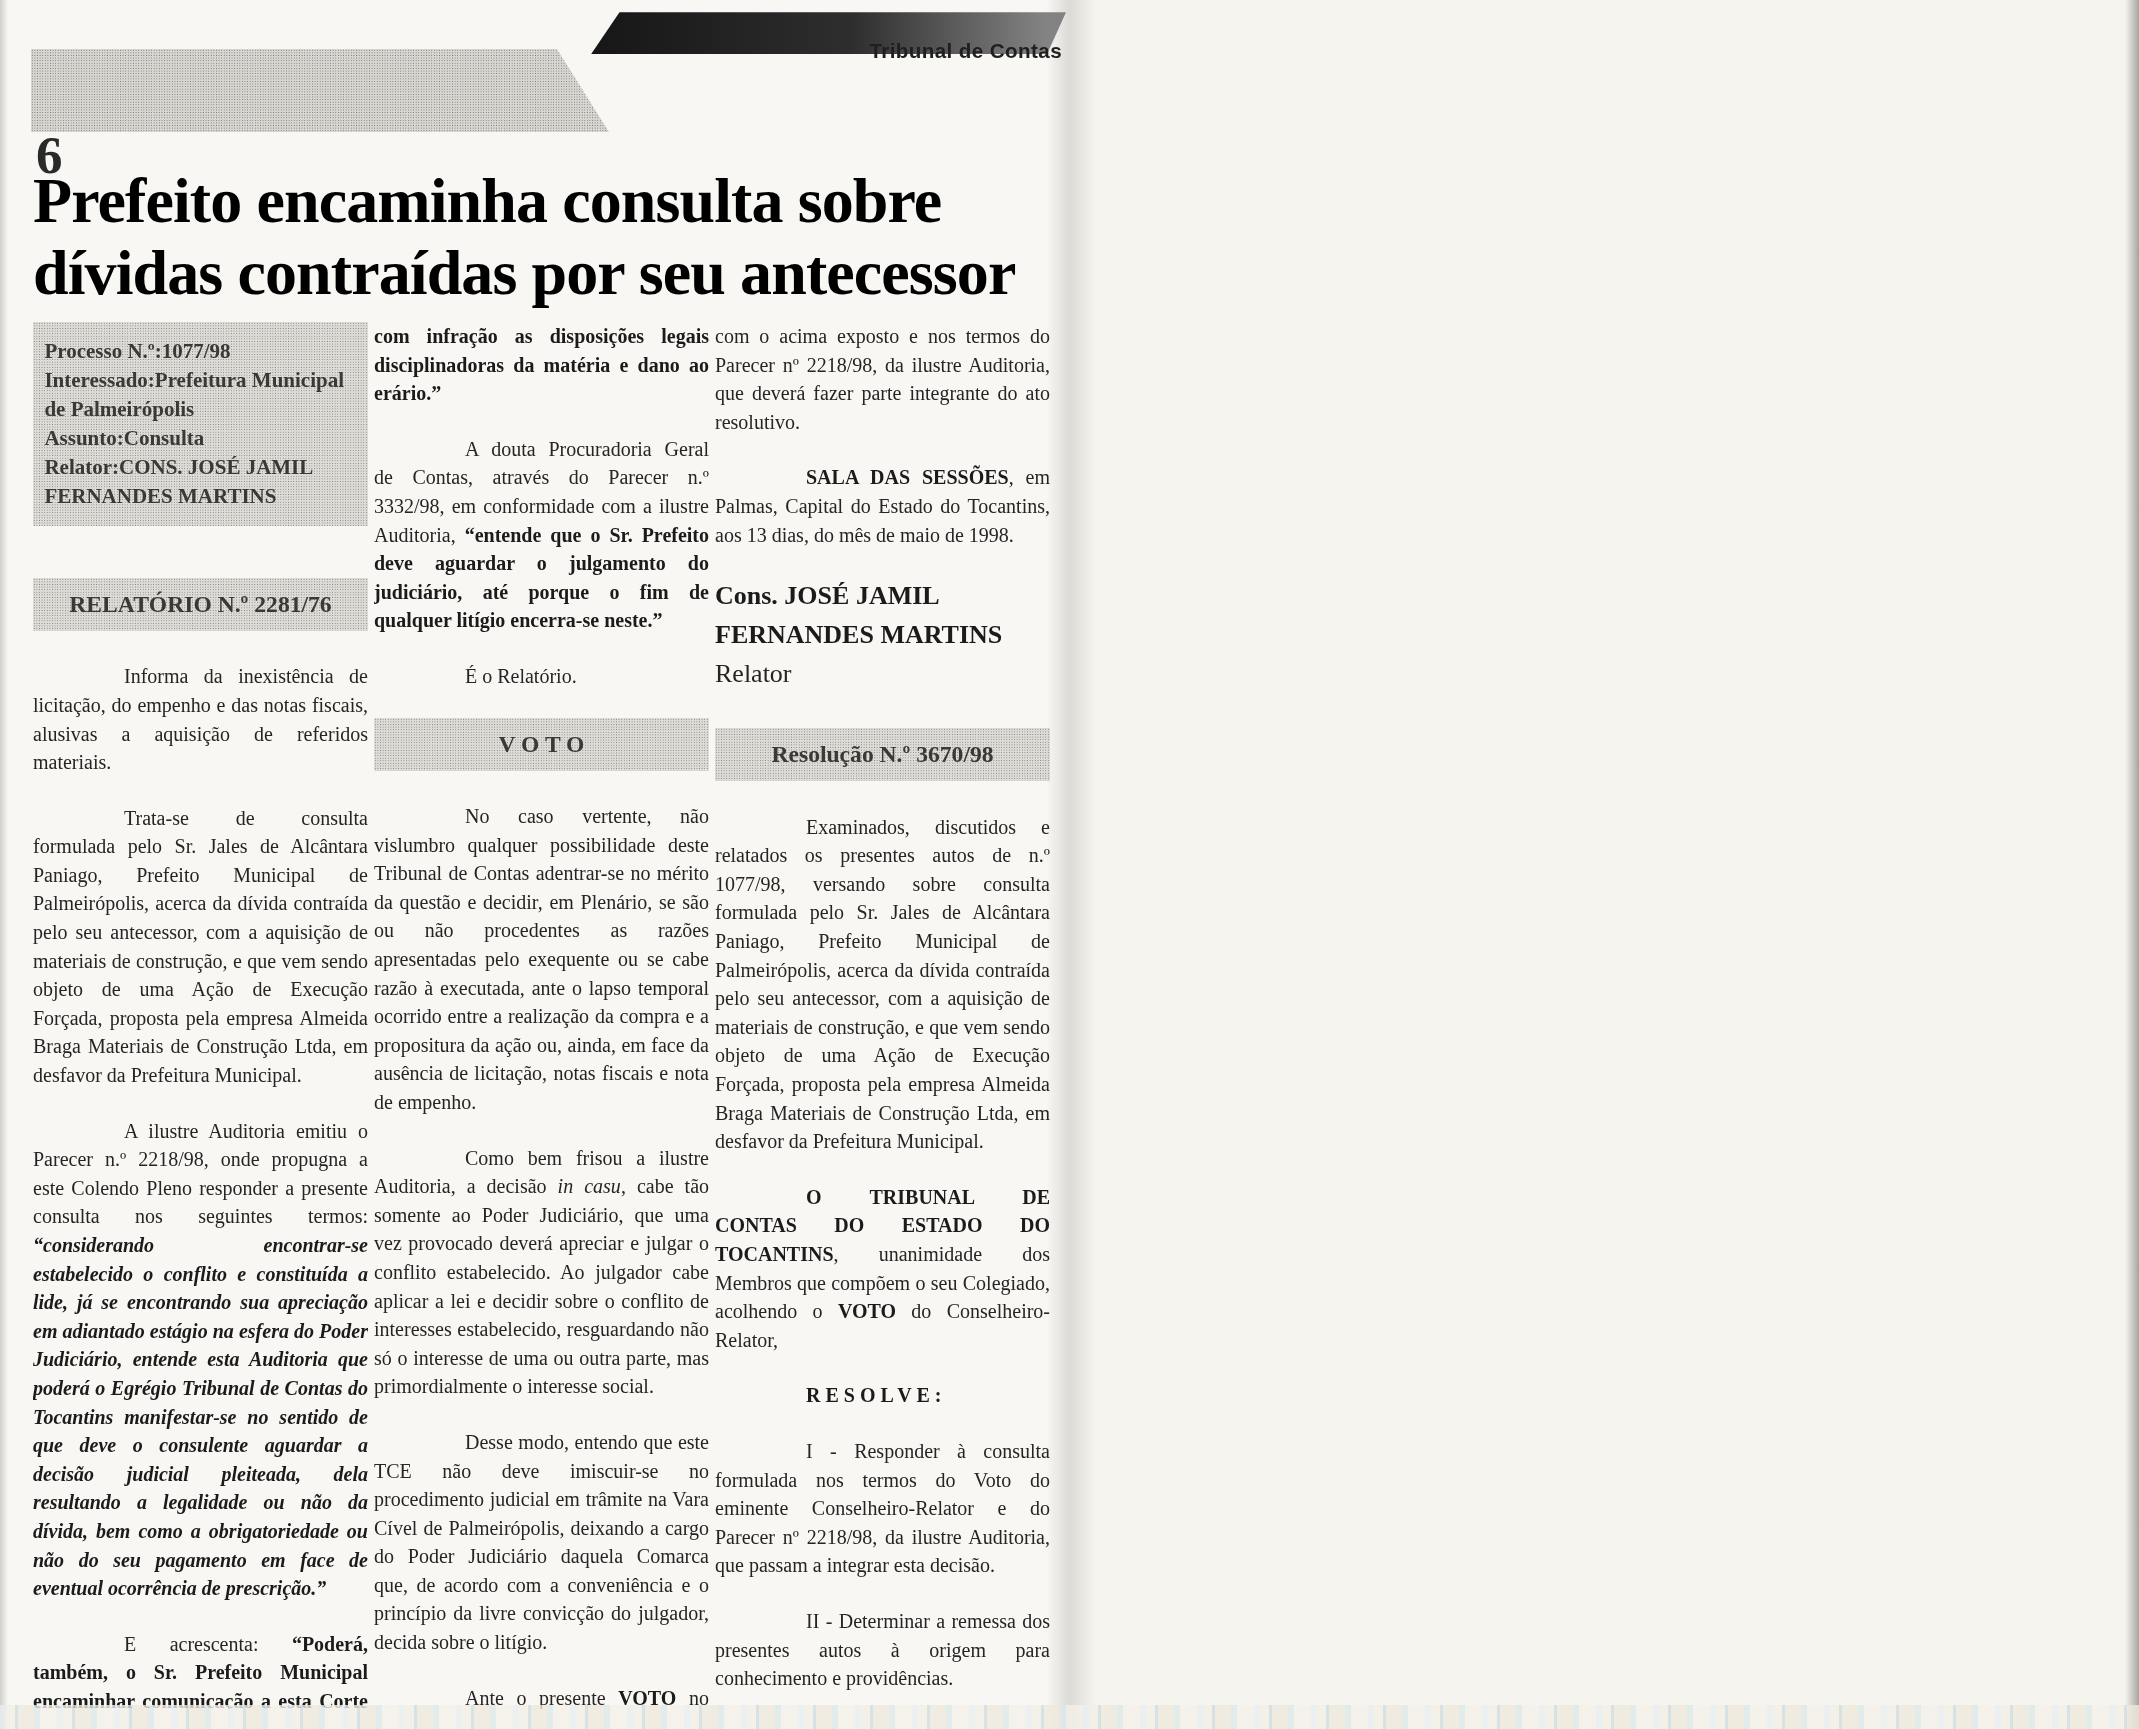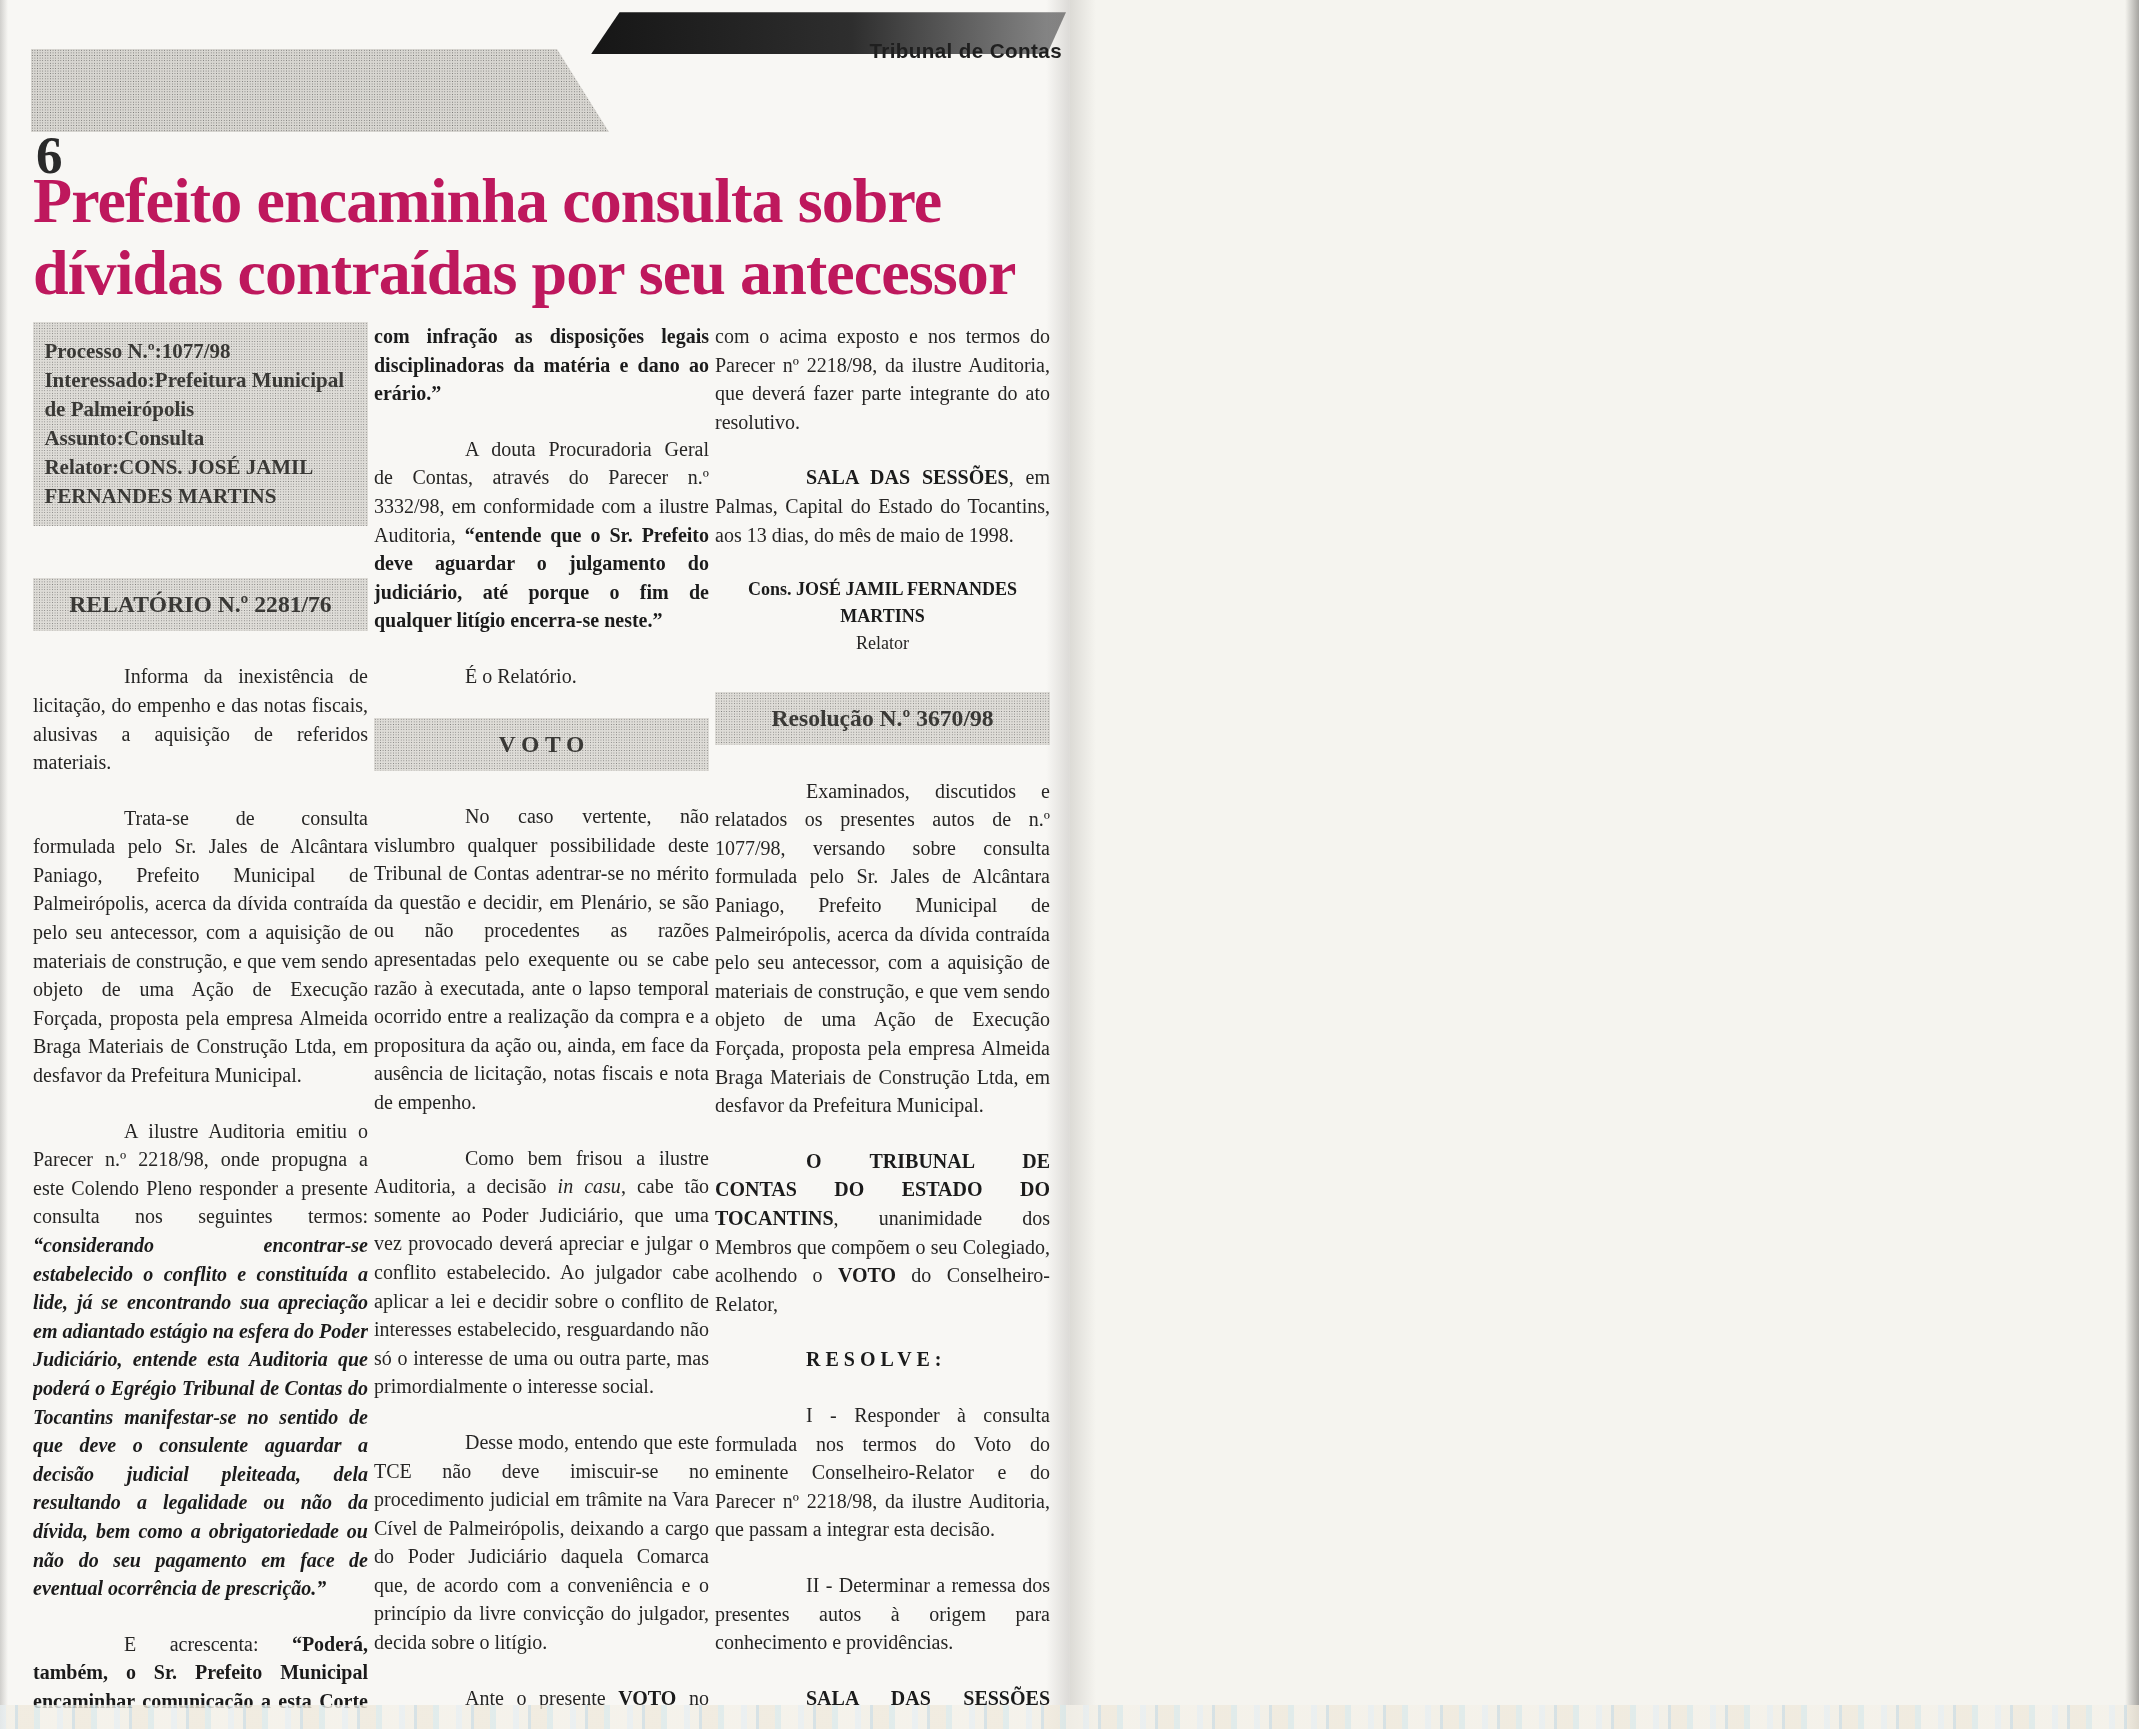--- a/index.html
+++ b/index.html
@@ -31,21 +31,21 @@
   .tribunal-label{
     position:absolute;
     font-family:"Liberation Sans","DejaVu Sans",sans-serif;
     font-weight:bold;font-size:20.6px;color:#1f1f1f;letter-spacing:0.4px;
   }
   #p6-tribunal{left:788px;top:39px;width:274px;text-align:right;}
 
   .page-number{position:absolute;font-weight:bold;font-size:53px;color:#2a2a2a;}
   #p6-num{left:36px;top:125px;}
 
-  .headline{position:absolute;font-weight:bold;color:#be185d;letter-spacing:-0.9px;}
+  .headline{position:absolute;font-weight:bold;color:#000000;letter-spacing:-0.9px;}
   #p6-headline{left:33px;top:165px;width:1033px;font-size:64px;line-height:1.12;text-align:left;}
 
   
   .content{position:absolute;display:flex;gap:6px;}
   #p6-content{left:33px;top:322px;width:1033px;height:1387px;}
   .col{width:335px;height:100%;overflow:hidden;}
 
   .para{margin:0 0 27px;text-align:justify;text-indent:91px;
         font-size:20px;line-height:1.43;}
   .para.noindent{text-indent:0;}
@@ -60,21 +60,21 @@
     background-size:2.6px 2.6px;
   }
   .infobox{
     margin:0 0 52px;padding:15px 11.4px;
     font-weight:bold;font-size:21px;line-height:1.38;color:#3a3936;
     background-color:#dedcd7;
     background-image:radial-gradient(circle, rgba(45,45,45,.55) 0.6px, transparent 0.7px);
     background-size:2.6px 2.6px;
   }
   .infobox .il.center{}
-  .centerblock{margin:4.4px 0 35px;text-align:center;font-size:18px;line-height:1.5;}
+  .centerblock{margin:4.4px 0 35px;font-size:26px;line-height:1.5;}
 
   
   #fold-shadow{position:absolute;left:1046px;top:0;width:50px;height:100%;
     background:linear-gradient(90deg, rgba(0,0,0,0) 0%, rgba(60,55,50,.14) 45%, rgba(0,0,0,0) 100%);}
   #right-edge{position:absolute;right:0;top:0;width:15px;height:100%;
     background:linear-gradient(90deg, rgba(0,0,0,0), rgba(90,88,85,.55));}
   #left-edge{position:absolute;left:0;top:0;width:7.9px;height:100%;
     background:linear-gradient(90deg, rgba(90,88,85,.25), rgba(0,0,0,0));}
   #bottom-strip{position:absolute;left:0;bottom:0;width:100%;height:25.4px;
     background:repeating-linear-gradient(90deg,

